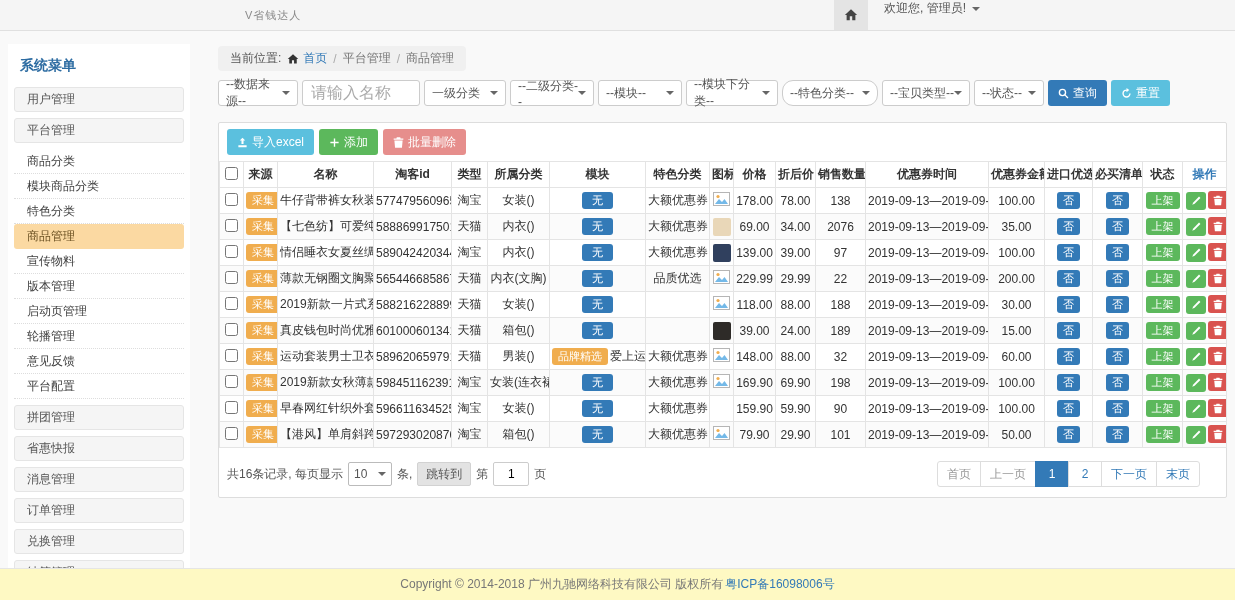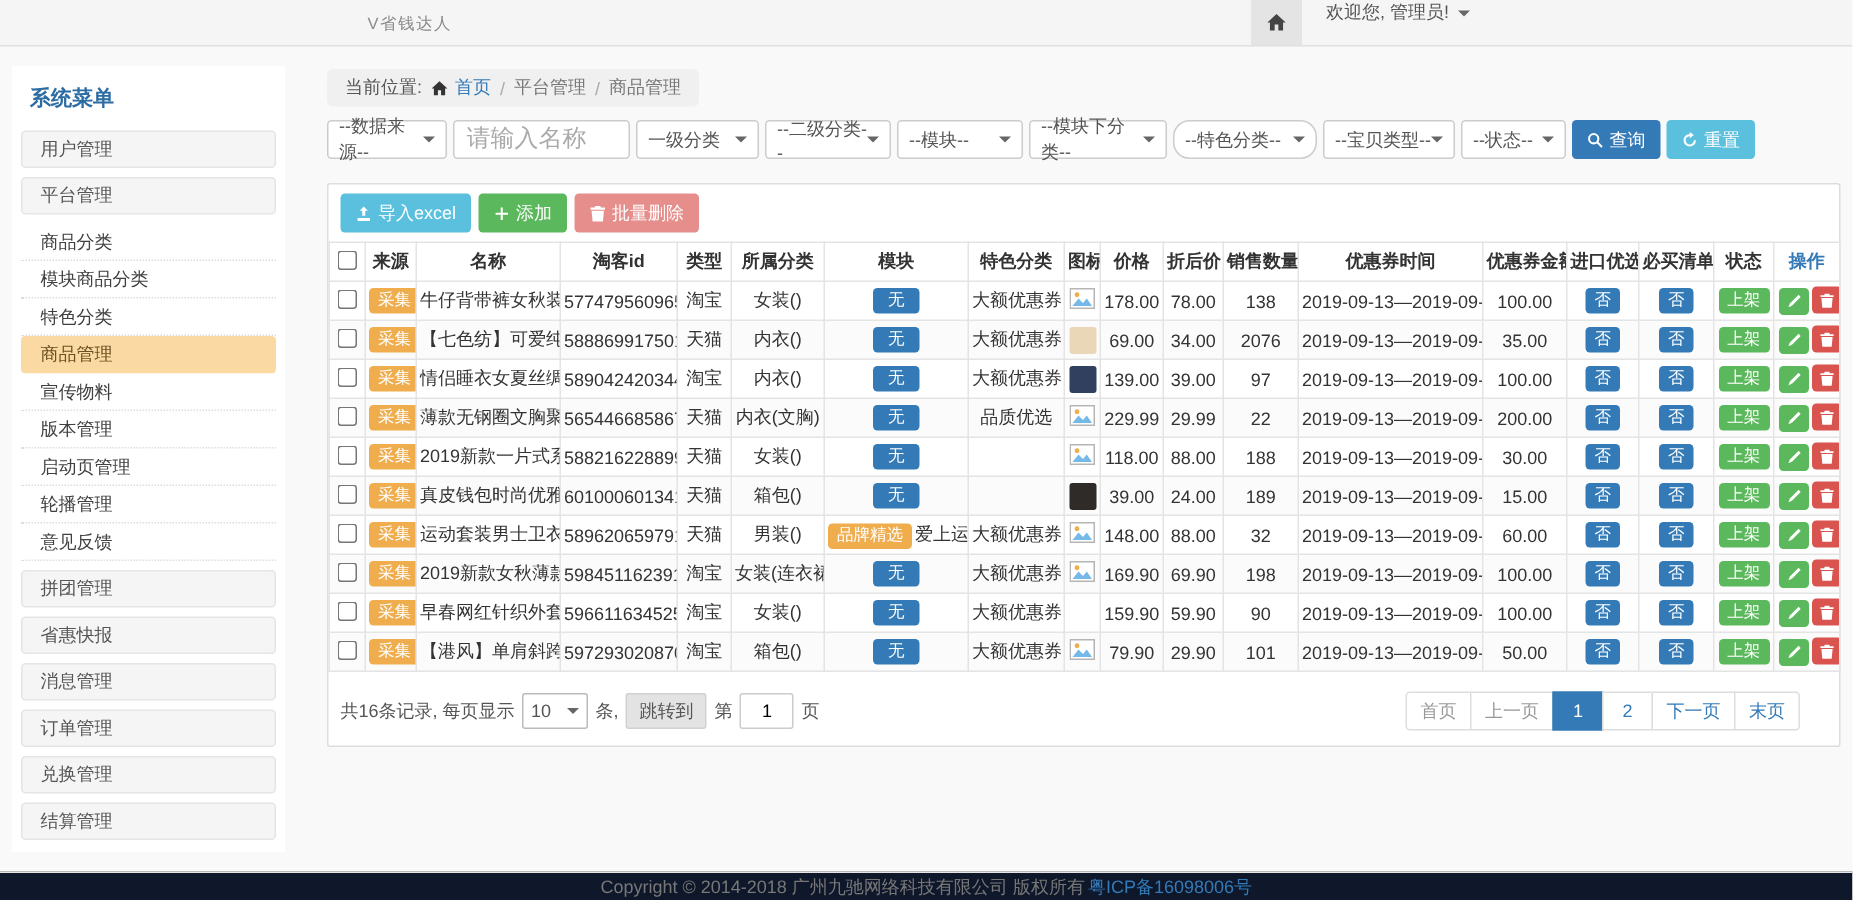--- a/index.html
+++ b/index.html
@@ -68,21 +68,21 @@
   .jump-btn{height:24px;background:#e3e3e3;border:1px solid #d2d2d2;border-radius:2px;color:#555;padding:0 8px;cursor:pointer;font-family:inherit;font-size:12px;}
   .jump-input{width:36px;height:24px;border:1px solid #ccc;border-radius:2px;text-align:center;font-family:inherit;font-size:12px;}
   .pager-nav{margin-left:auto;display:flex;margin-right:18px;}
   .page-btn{min-width:34px;height:26px;border:1px solid #ddd;background:#fff;color:#337ab7;display:flex;align-items:center;justify-content:center;padding:0 9px;margin-left:-1px;cursor:pointer;font-family:inherit;font-size:12px;}
   .page-btn.muted{color:#999;}
   .page-btn.active{background:#337ab7;color:#fff;border-color:#337ab7;}
   .page-btn:first-child{border-radius:3px 0 0 3px;}
   .page-btn:last-child{border-radius:0 3px 3px 0;}
 
   
-  .footer{position:absolute;left:0;right:0;bottom:0;height:19px;border-top:1px solid #e5e5e5;background:#0f172a;display:flex;align-items:center;justify-content:center;color:#777;gap:2px;}
+  .footer{position:absolute;left:0;right:0;bottom:0;height:32px;border-top:1px solid #e5e5e5;background:#fef9c3;display:flex;align-items:center;justify-content:center;color:#777;gap:2px;}
   .footer .icp{color:#337ab7;cursor:pointer;}
 </style>
 </head>
 <body>
 
 <div class="topbar">
   <div class="brand">V省钱达人</div>
   <div class="topbar-right">
     <div class="home-btn">
       <span style="display:inline-flex;">
@@ -105,20 +105,21 @@
   <div class="side-sub">
     <div class="sub-item">商品分类</div>
     <div class="sub-item">模块商品分类</div>
     <div class="sub-item">特色分类</div>
     <div class="sub-item active">商品管理</div>
     <div class="sub-item">宣传物料</div>
     <div class="sub-item">版本管理</div>
     <div class="sub-item">启动页管理</div>
     <div class="sub-item">轮播管理</div>
     <div class="sub-item">意见反馈</div>
+    <div class="sub-item">平台配置</div>
   </div>
   <div class="side-item">拼团管理</div>
   <div class="side-item">省惠快报</div>
   <div class="side-item">消息管理</div>
   <div class="side-item">订单管理</div>
   <div class="side-item">兑换管理</div>
   <div class="side-item">结算管理</div>
 </div>
 
 <div class="main">

